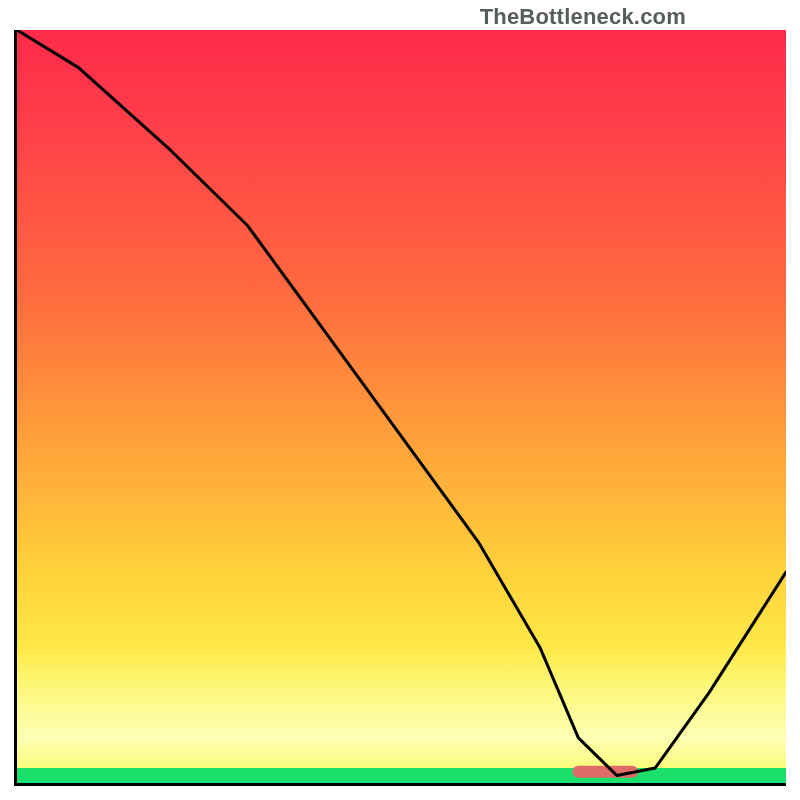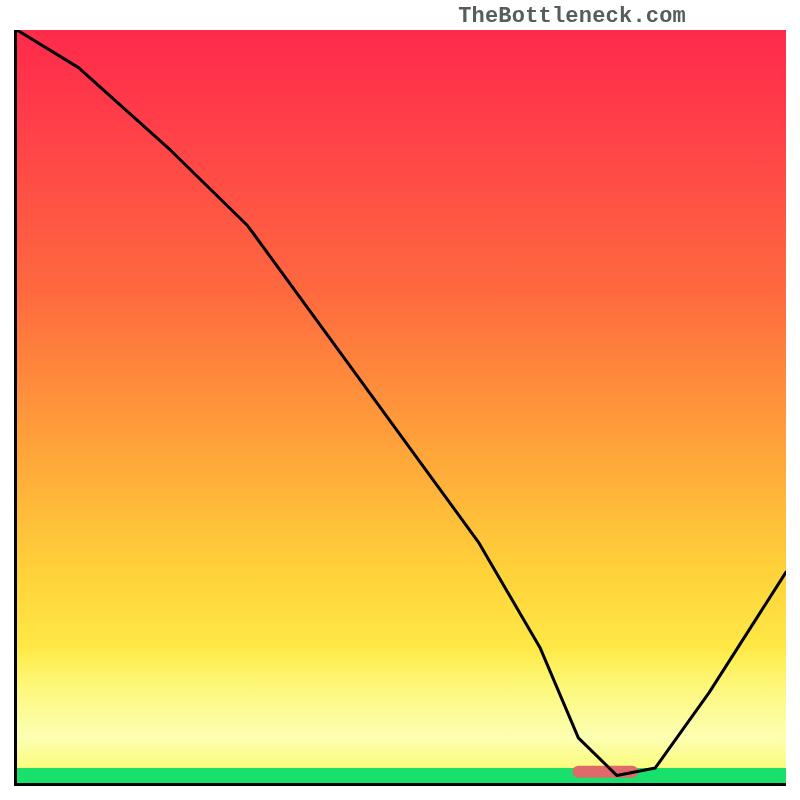--- a/index.html
+++ b/index.html
@@ -8,21 +8,20 @@
     width: 800px;
     height: 800px;
     background: #ffffff;
     overflow: hidden;
     font-family: Arial, Helvetica, sans-serif;
   }
   .chart-wrap {
     position: relative;
     width: 696px;
     height: 800px;
-    font-family: Liberation Mono, monospace;
   }
   .watermark {
     position: absolute;
     top: 4px;
     right: 10px;
     color: #555d5d;
     font-size: 22px;
     font-weight: 600;
     letter-spacing: 0.2px;
   }

